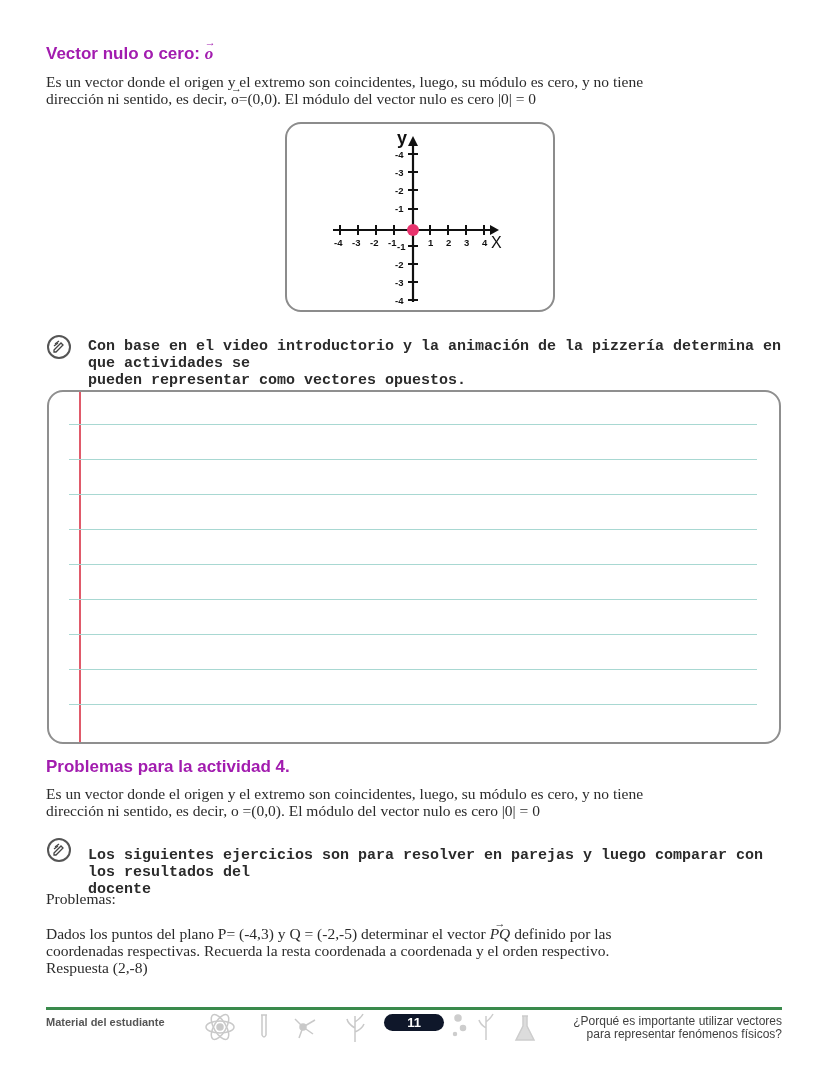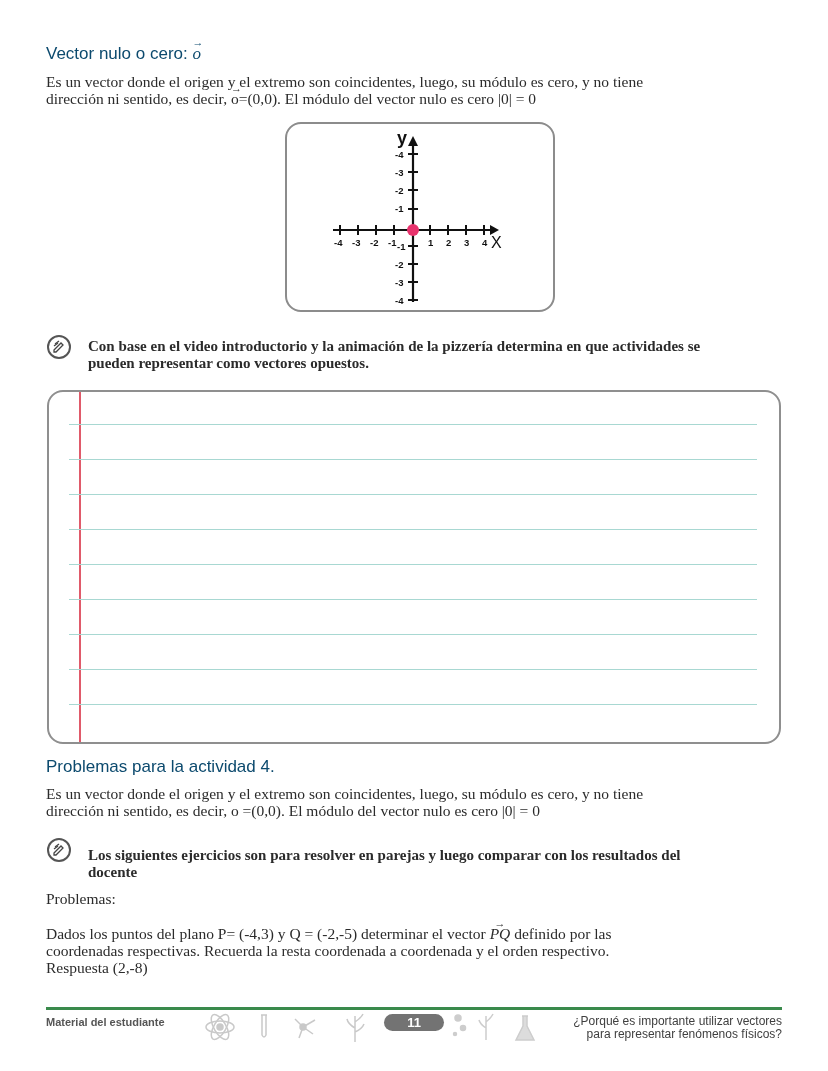--- a/index.html
+++ b/index.html
@@ -1,30 +1,30 @@
 <!DOCTYPE html>
 <html><head>
 <meta charset="utf-8">
 <style>
   html, body { margin: 0; padding: 0; background: #ffffff; }
   body { width: 828px; height: 1071px; position: relative; overflow: hidden; color: #2b2b2b; }
   .abs { position: absolute; }
-  .h2 { font-family: "Liberation Sans", "DejaVu Sans", sans-serif; font-weight: normal; font-size: 17px; color: #0c4a6e; }
+  .h2 { font-family: "Liberation Sans", "DejaVu Sans", sans-serif; font-weight: bold; font-size: 17px; color: #a21caf; }
   .body-text { font-family: "Liberation Serif", "DejaVu Serif", serif; font-size: 15.5px; line-height: 17px; color: #2b2b2b; }
-  .bold-serif { font-family: Liberation Serif, serif; font-size: 15px; line-height: 17px; font-weight: bold; color: #2b2b2b; }
+  .bold-serif { font-family: Liberation Mono, monospace; font-size: 15px; line-height: 17px; font-weight: bold; color: #2b2b2b; }
   .vec { font-style: italic; position: relative; display: inline-block; }
   .vec .arrow { position: absolute; left: 0; right: 0; top: -7px; font-size: 11px; text-align: center; font-style: normal; line-height: 10px; }
   .graph-box { left: 285px; top: 122px; width: 270px; height: 190px; border: 2.5px solid #8c8c8c; border-radius: 16px; box-sizing: border-box; background: #fff; }
   .lined-box { left: 47px; top: 390px; width: 734px; height: 354px; border: 2.5px solid #8f8f8f; border-radius: 16px; box-sizing: border-box; background: #fff; overflow: hidden; }
   .line { position: absolute; left: 20px; right: 22px; height: 1px; background: #a8d8d2; }
   .margin-line { position: absolute; left: 30px; top: 0; bottom: 0; width: 1.5px; background: #e05a6a; }
   .note-icon { width: 24px; height: 24px; border: 2px solid #555; border-radius: 50%; box-sizing: border-box; display: flex; align-items: center; justify-content: center; }
   .footer-rule { left: 46px; top: 1007px; width: 736px; height: 3px; background: #3a8a4c; }
   .footer-left { left: 46px; top: 1016px; font-family: "Liberation Sans", "DejaVu Sans", sans-serif; font-weight: bold; font-size: 11px; color: #555; }
-  .page-pill { left: 384px; top: 1014px; width: 60px; height: 17px; background: #737373; border-radius: 9px; color: #fff; font-family: "Liberation Sans", "DejaVu Sans", sans-serif; font-weight: bold; font-size: 13px; text-align: center; line-height: 17px; }
+  .page-pill { left: 384px; top: 1014px; width: 60px; height: 17px; background: #0f172a; border-radius: 9px; color: #fff; font-family: "Liberation Sans", "DejaVu Sans", sans-serif; font-weight: bold; font-size: 13px; text-align: center; line-height: 17px; }
   .footer-right { right: 46px; top: 1015px; text-align: right; font-family: "Liberation Sans", "DejaVu Sans", sans-serif; font-size: 12px; line-height: 13px; color: #404040; }
 </style>
 </head>
 <body>
 
 <div class="abs h2" style="left:46px; top:44px;">
   <span>Vector nulo o cero:</span>
   <span class="vec" style="font-family:'Liberation Serif',serif;"><span class="arrow">→</span><span>o</span></span>
 </div>
 

